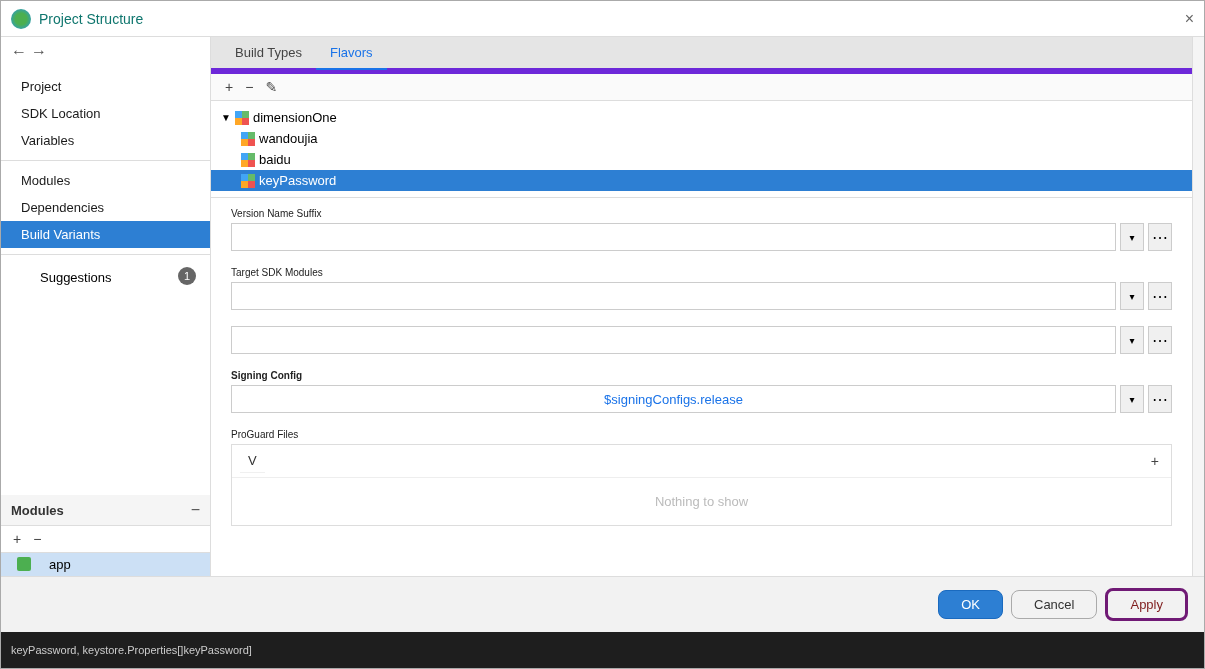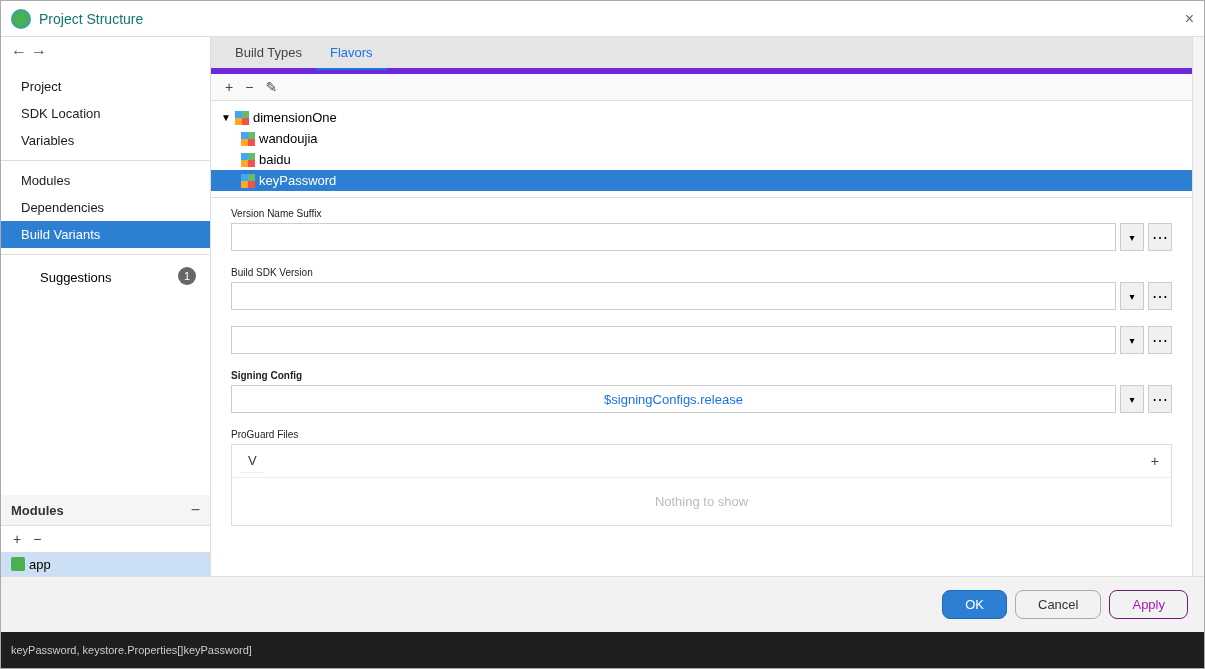--- a/index.html
+++ b/index.html
@@ -99,22 +99,22 @@
       font-size: 14px;
       color: #444;
       background: none;
       border: none;
       padding: 1px 4px;
     }
 
     .module-item {
       display: flex;
       align-items: flex-start;
-      gap: 4px;
-      padding: 4px 10px;
+      gap: 18px;
+      padding: 4px 16px;
       background: #cce0f5;
       cursor: pointer;
     }
 
     .module-icon {
       width: 14px; height: 14px;
       background: #4CAF50;
       border-radius: 2px;
       display: inline-block;
     }
@@ -392,22 +392,22 @@
     }
 
     .btn-default {
       background: #f2f2f2;
       color: #333;
       border: 1px solid #aaa;
     }
 
     .btn-apply {
       background: #f2f2f2;
-      color: #a21caf;
-      border: 1px solid #701a75;
+      color: #7f1d1d;
+      border: 3px solid #701a75;
     }
 
     .bottom-code-bar {
       background: #1e1e1e;
       color: #ccc;
       font-size: 11px;
       padding: 18px 10px;
       height: 20px;
       display: flex;
       align-items: center;
@@ -538,21 +538,21 @@
         <div class="form-field">
           <label class="form-label">Version Name Suffix</label>
           <div class="input-row">
             <input class="dropdown-input" type="text" style="">
             <div class="dropdown-arrow-btn">▾</div>
             <div class="input-action-btn">⋯</div>
           </div>
         </div>
 
         <div class="form-field">
-          <label class="form-label">Build SDK Version</label>
+          <label class="form-label">Target SDK Modules</label>
           <div class="input-row">
             <input class="dropdown-input" type="text" style="">
             <div class="dropdown-arrow-btn">▾</div>
             <div class="input-action-btn">⋯</div>
           </div>
         </div>
 
         <div class="form-field">
           <div class="input-row">
             <input class="dropdown-input" type="text" style="">

